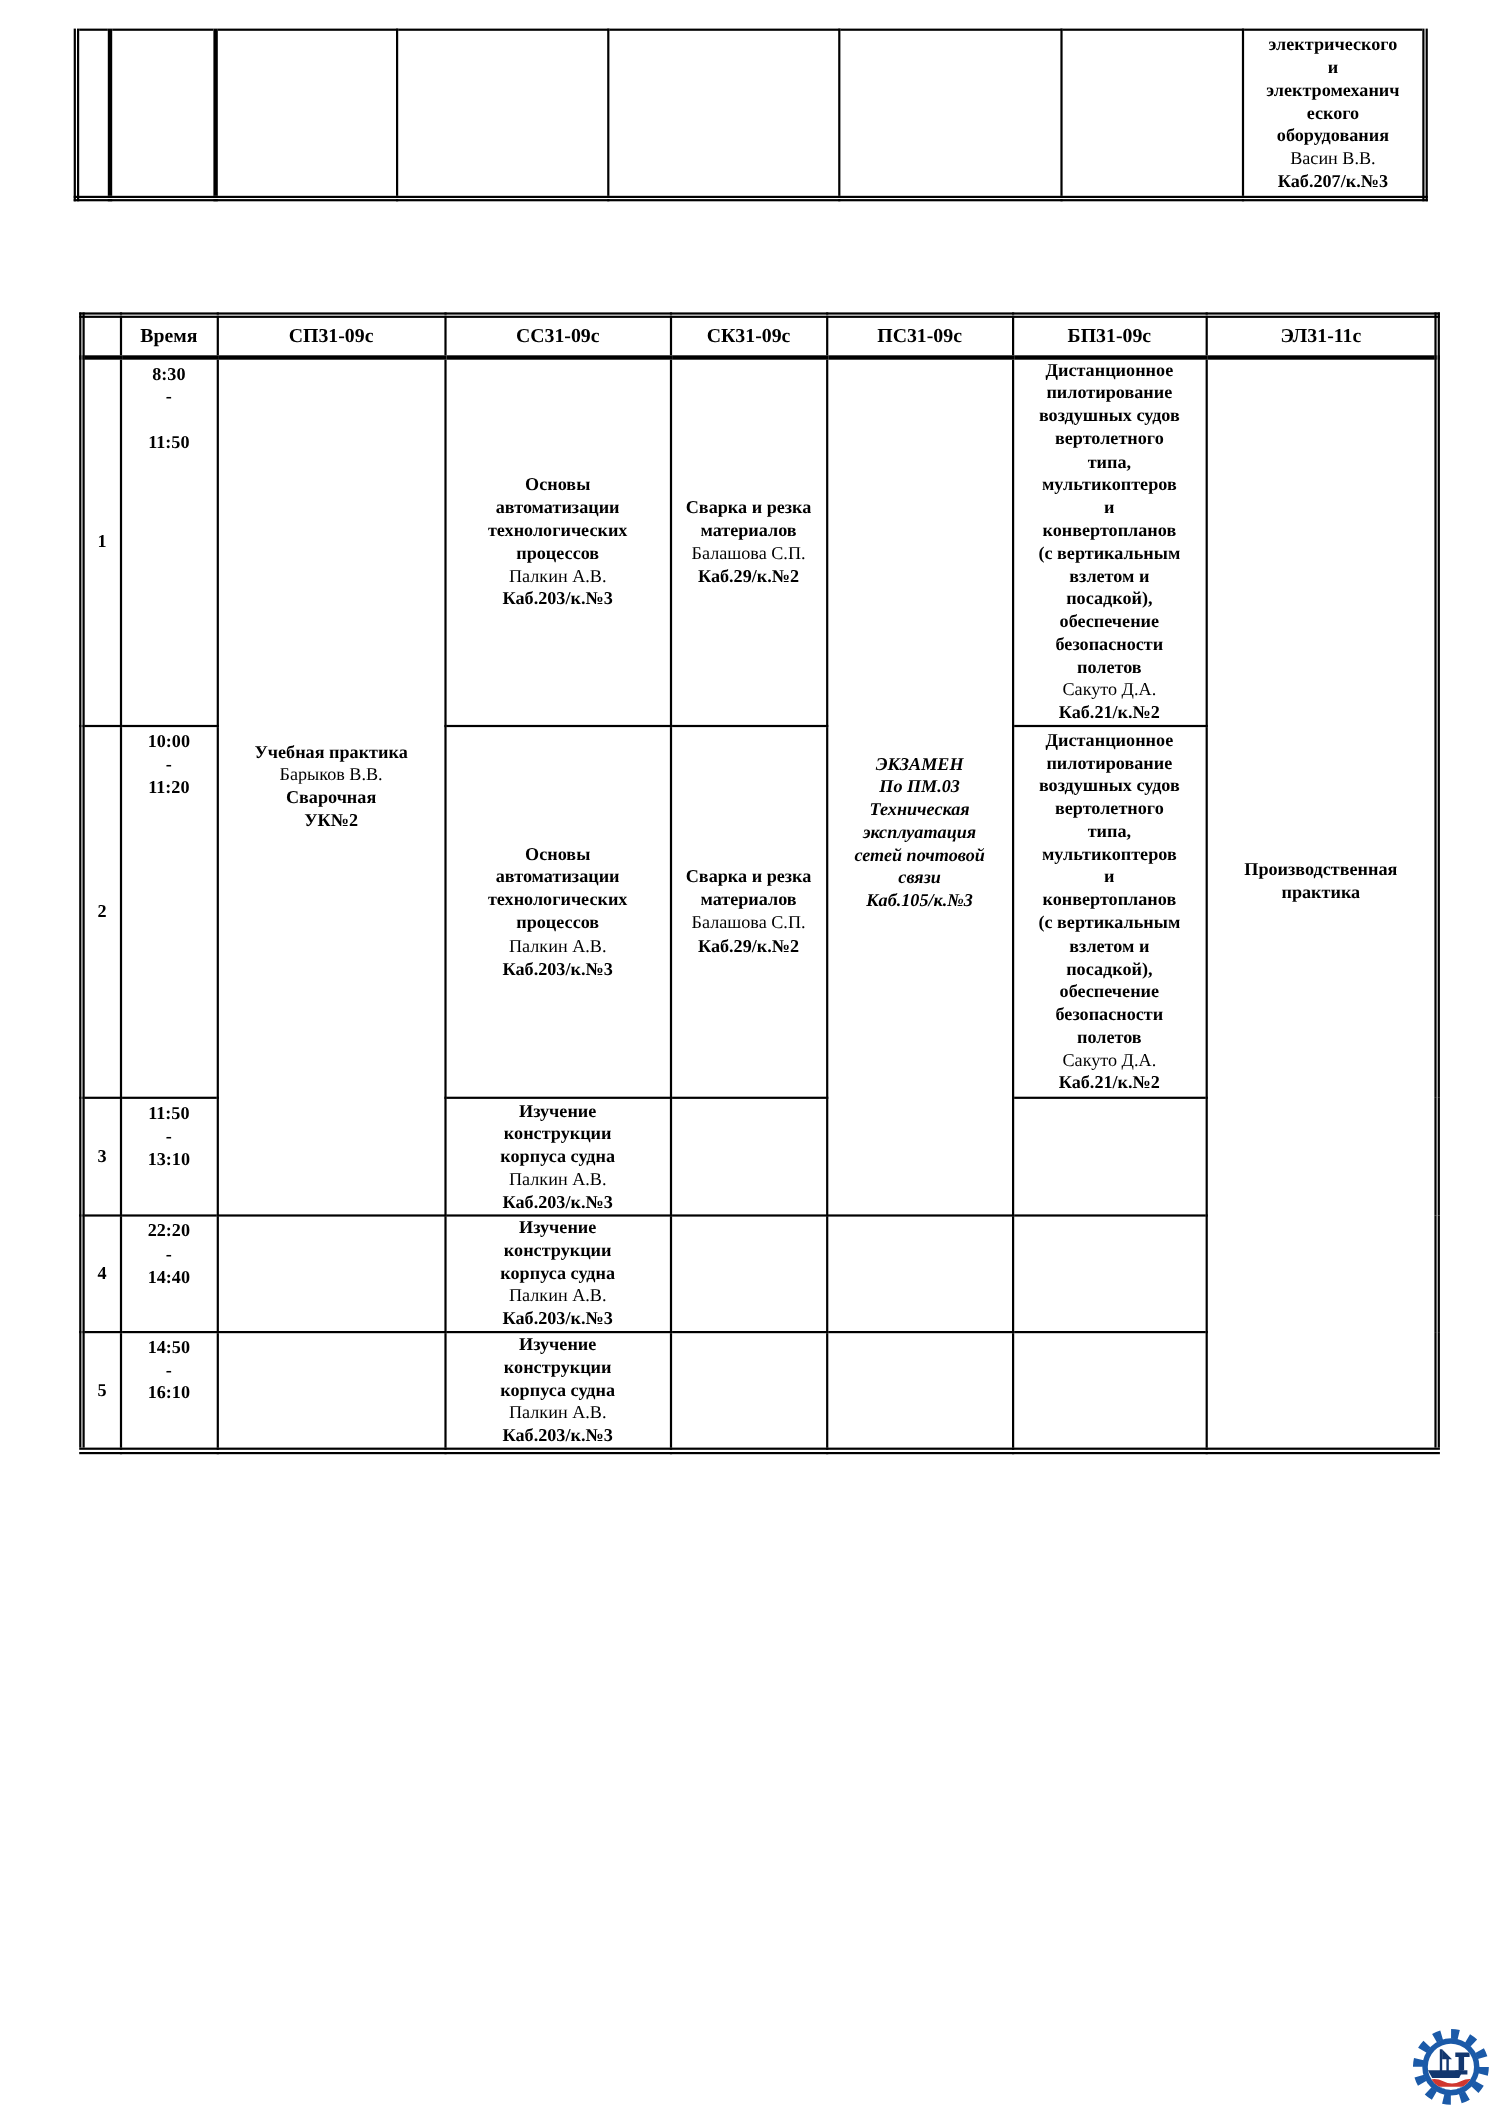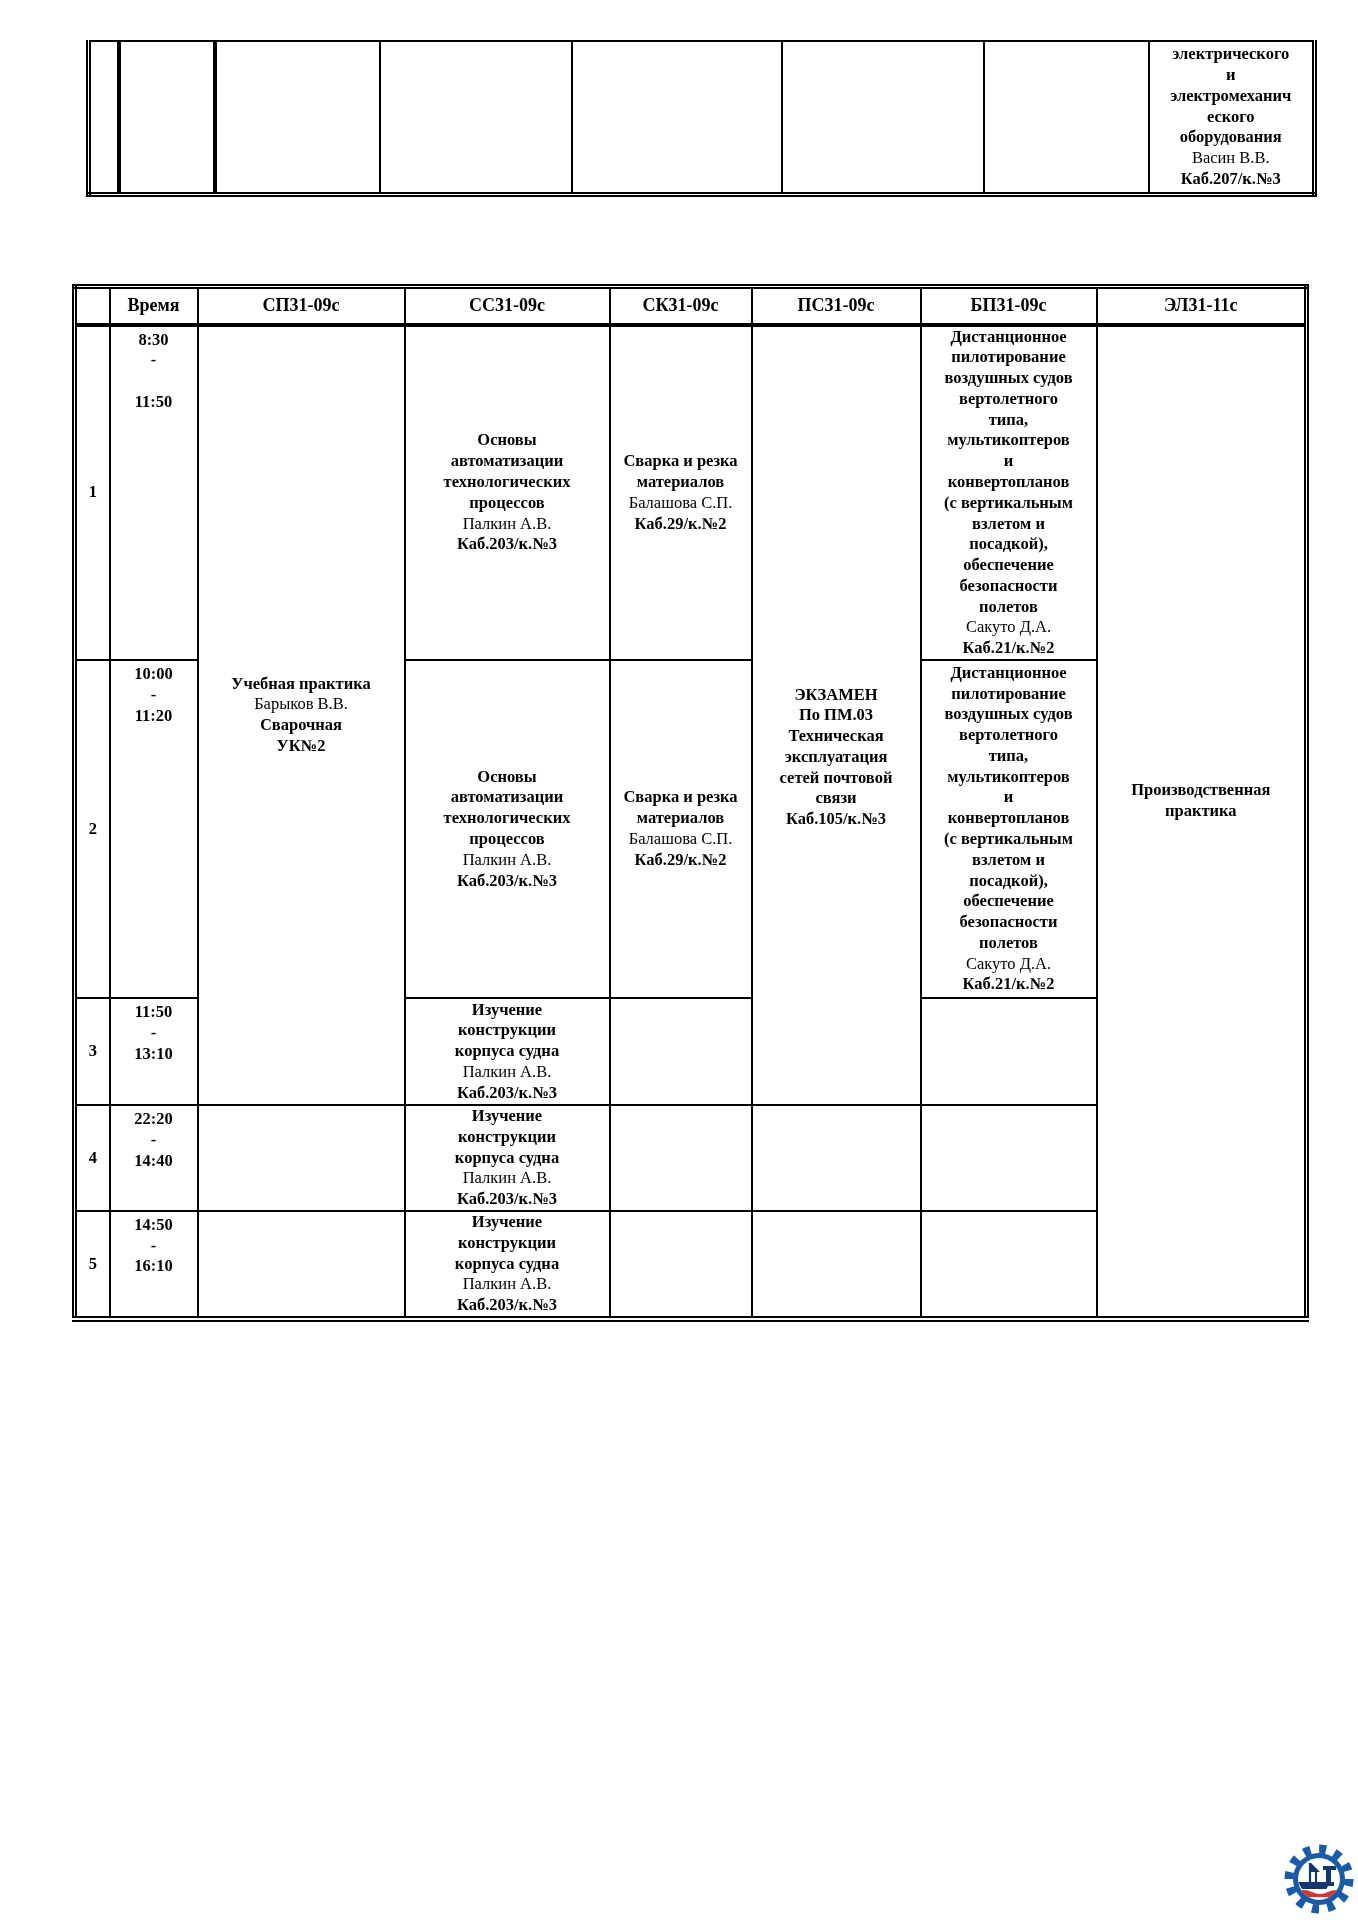--- a/index.html
+++ b/index.html
@@ -3,43 +3,43 @@
 <meta charset="utf-8">
 <style>
   html,body{margin:0;padding:0;background:#fff;}
   .page{position:relative;width:1358px;height:1920px;background:#ffffff;
         font-family:"Liberation Serif",serif;color:#000;overflow:hidden;}
 
   table{border-collapse:collapse;table-layout:fixed;}
   td{padding:0;text-align:center;vertical-align:middle;overflow:hidden;}
 
   
-  .frag{position:absolute;left:67px;top:40px;width:1226px;
-        border:5px double #000;border-top:2px solid #000;margin-left:19px;}
+  .frag{position:absolute;left:67px;top:26px;width:1226px;
+        border:5px double #000;border-top:2px solid #000;}
   .frag td{border:2px solid #000;height:150px;font-size:16.5px;line-height:1.26;}
   .frag td.thickr{border-right:4px solid #000;}
 
   
   .title{position:absolute;left:0;top:234px;width:1358px;text-align:center;
          font-size:22px;font-weight:bold;font-style:italic;}
 
   
   .sched{position:absolute;left:72px;top:284px;width:1232px;
          border:5px double #000;border-bottom:6px double #000;}
   .sched td{border:2px solid #000;font-size:16.5px;line-height:1.26;}
   .hrow td{border-bottom:4px solid #000;font-size:18px;font-weight:bold;}
   .hrow{height:38px;}
   .h1{height:334px;} .h2{height:338px;} .h3{height:107px;} .h4{height:105px;} .h5{height:108px;}
   .br-num{border-right:4px solid #000;}
   .br-time{border-right:6px solid #000;}
   .rnum{font-weight:bold;font-size:17px;}
   .time{font-weight:bold;font-size:17px;vertical-align:top;padding-top:3px;white-space:pre-line;}
   .subject,.room{font-weight:bold;white-space:pre-line;}
   .teacher{font-weight:normal;white-space:pre-line;}
-  .pad-ps{padding-top:84px;}
+  .pad-ps{padding-top:84px;font-style:italic;}
   .pad-el{padding-bottom:40px;}
 
   
   .logo{position:absolute;left:1283px;top:1842px;width:72px;height:74px;}
 </style>
 </head>
 <body>
 
 <div class="page">
 

